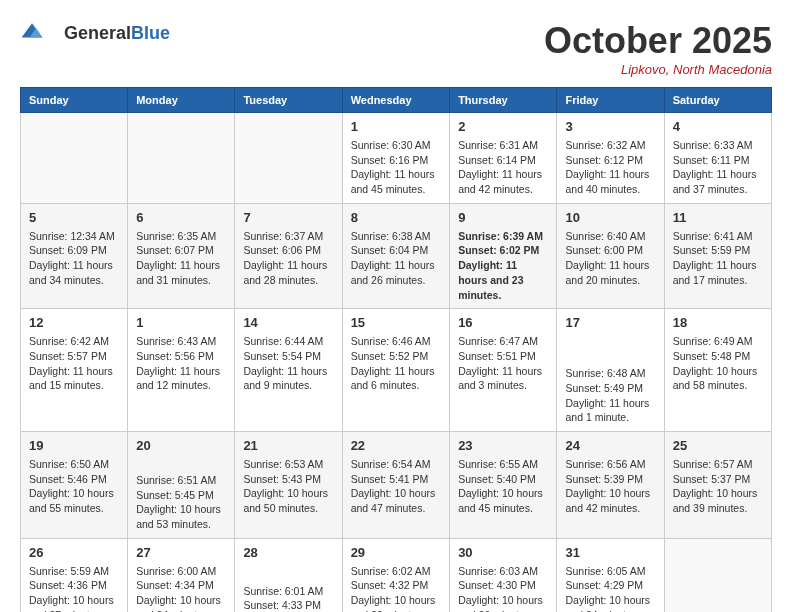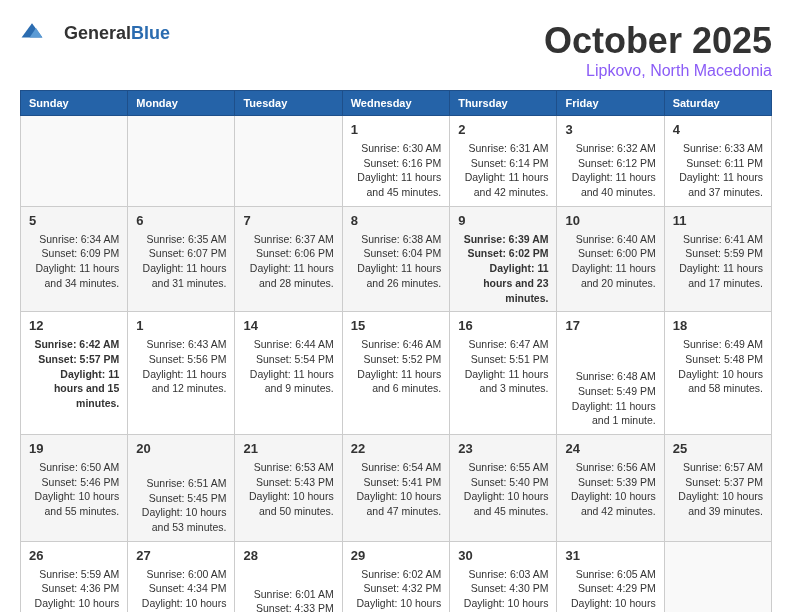--- a/index.html
+++ b/index.html
@@ -37,22 +37,23 @@
     }
     .title-block {
       text-align: right;
     }
     .month-title {
       font-size: 36px;
       font-weight: bold;
       color: #333;
     }
     .location {
-      font-size: 16px;
-      color: #8b5cf6;
+      font-size: 13px;
+      color: #b91c1c;
+      font-style: italic;
     }
     .calendar {
       width: 100%;
       border-collapse: collapse;
       border: 1px solid #ccc;
     }
     .calendar th {
       background-color: #2563a8;
       color: #fff;
       text-align: left;
@@ -76,21 +77,20 @@
     .day-number {
       font-size: 13px;
       font-weight: bold;
       margin-bottom: 4px;
       display: block;
     }
     .day-info {
       font-size: 10.5px;
       line-height: 1.4;
       color: #333;
-      text-align: right;
     }
     .row-bg-white td { background: #ffffff; }
     .row-bg-light td { background: #f5f5f5; }
   </style>
 </head>
 <body>
 
 <div class="header">
   <div class="logo">
     <svg class="logo-icon" viewBox="0 0 30 30" xmlns="http://www.w3.org/2000/svg">
@@ -145,21 +145,21 @@
         <td>
           <span class="day-number">4</span>
           <div class="day-info" style="white-space: pre-line;">Sunrise: 6:33 AM
 Sunset: 6:11 PM
 Daylight: 11 hours and 37 minutes.</div>
         </td>
       </tr>
       <tr class="row-bg-light">
         <td>
           <span class="day-number">5</span>
-          <div class="day-info" style="white-space: pre-line;">Sunrise: 6:34 AM
+          <div class="day-info" style="white-space: pre-line;">Sunrise: 12:34 AM
 Sunset: 6:09 PM
 Daylight: 11 hours and 34 minutes.</div>
         </td>
         <td>
           <span class="day-number">6</span>
           <div class="day-info" style="white-space: pre-line;">Sunrise: 6:35 AM
 Sunset: 6:07 PM
 Daylight: 11 hours and 31 minutes.</div>
         </td>
         <td>
@@ -189,21 +189,21 @@
         <td>
           <span class="day-number">11</span>
           <div class="day-info" style="white-space: pre-line;">Sunrise: 6:41 AM
 Sunset: 5:59 PM
 Daylight: 11 hours and 17 minutes.</div>
         </td>
       </tr>
       <tr class="row-bg-white">
         <td>
           <span class="day-number">12</span>
-          <div class="day-info" style="white-space: pre-line; font-weight: bold;">Sunrise: 6:42 AM
+          <div class="day-info" style="white-space: pre-line;">Sunrise: 6:42 AM
 Sunset: 5:57 PM
 Daylight: 11 hours and 15 minutes.</div>
         </td>
         <td>
           <span class="day-number">1</span>
           <div class="day-info" style="white-space: pre-line;">Sunrise: 6:43 AM
 Sunset: 5:56 PM
 Daylight: 11 hours and 12 minutes.</div>
         </td>
         <td>

